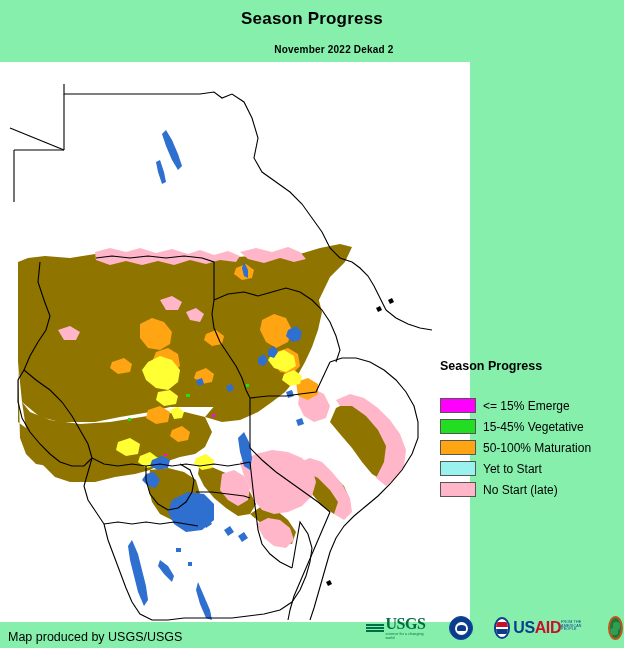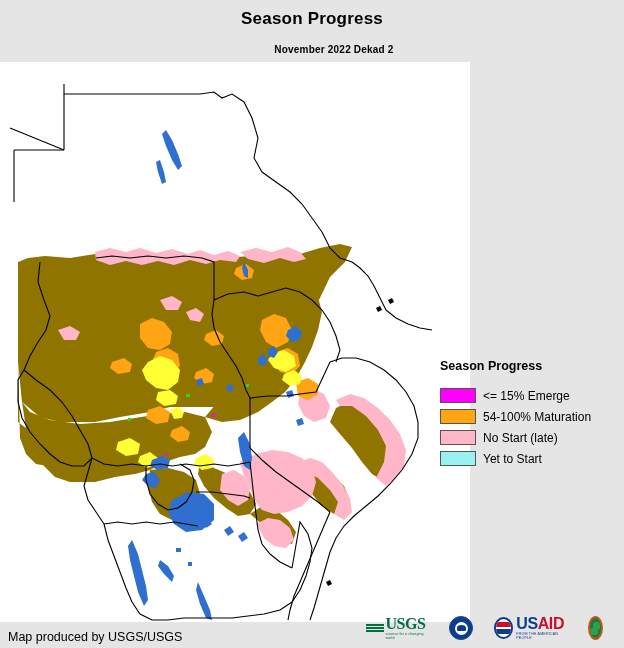--- a/index.html
+++ b/index.html
@@ -6,21 +6,21 @@
   html, body {
     margin: 0; padding: 0;
     width: 624px; height: 648px;
     background: #ffffff;
     font-family: "Liberation Sans", sans-serif;
     overflow: hidden;
   }
   #page {
     position: relative;
     width: 624px; height: 648px;
-    background: #e5e5e5;
+    background: #86efac;
   }
 
   
   .title-block {
     position: absolute; top: 8px; left: 0; width: 624px;
     text-align: center;
   }
   .main-title {
     font-size: 17px; font-weight: bold; color: #000000;
     letter-spacing: .2px; line-height: 22px;
@@ -38,21 +38,21 @@
   #map-svg { display: block; width: 470px; height: 560px; }
 
   
   #legend {
     position: absolute; left: 440px; top: 358px; width: 184px;
   }
   .legend-title {
     font-size: 12.5px; font-weight: bold; color: #000000;
     line-height: 17px; white-space: nowrap;
   }
-  .legend-rows { margin-top: 10px; }
+  .legend-rows { margin-top: 20px; }
   .legend-row {
     display: flex; align-items: center; height: 21px;
   }
   .legend-swatch {
     width: 36px; height: 15px;
     border: 1px solid #555555;
     margin-right: 7px; flex: 0 0 auto;
   }
   .legend-label {
     font-size: 12px; color: #000000; white-space: nowrap;
@@ -105,21 +105,21 @@
     position: relative; margin-right: 3px; overflow: hidden;
   }
   .usaid-seal::before {
     content: ""; position: absolute; left: 0; top: 3px;
     width: 100%; height: 5px; background: #C8102E;
   }
   .usaid-seal::after {
     content: ""; position: absolute; left: 0; bottom: 3px;
     width: 100%; height: 5px; background: #0B3D8C;
   }
-  .usaid-text-wrap { display: flex; flex-direction: column; line-height: 1; }
+  .usaid-text-wrap { display: flex; flex-direction: row; line-height: 1; }
   .usaid-word { font-size: 16px; font-weight: bold; letter-spacing: -0.4px; }
   .usaid-word .us { color: #0B3D8C; }
   .usaid-word .aid { color: #C8102E; }
   .usaid-tag { font-size: 3.6px; color: #0B3D8C; letter-spacing: .2px; margin-top: 1px; }
 
   .fews-globe {
     width: 24px; height: 24px; border-radius: 50%;
     background: #1A7A3C; border: 2.5px solid #C1571A;
     position: relative; margin-right: 3px; overflow: hidden;
   }
@@ -364,30 +364,34 @@
   </div>
 
   <div id="legend">
     <div class="legend-title">Season Progress</div>
     <div class="legend-rows">
       <div class="legend-row">
         <span class="legend-swatch" style="background:#FF00FF"></span>
         <span class="legend-label">&lt;= 15% Emerge</span>
       </div>
       <div class="legend-row">
+        <span class="legend-swatch" style="background:#22DD22"></span>
+        <span class="legend-label">15-45% Vegetative</span>
+      </div>
+      <div class="legend-row">
         <span class="legend-swatch" style="background:#FFA412"></span>
-        <span class="legend-label">54-100% Maturation</span>
+        <span class="legend-label">50-100% Maturation</span>
+      </div>
+      <div class="legend-row">
+        <span class="legend-swatch" style="background:#9AF2EE"></span>
+        <span class="legend-label">Yet to Start</span>
       </div>
       <div class="legend-row">
         <span class="legend-swatch" style="background:#FFB6C8"></span>
         <span class="legend-label">No Start (late)</span>
-      </div>
-      <div class="legend-row">
-        <span class="legend-swatch" style="background:#9AF2EE"></span>
-        <span class="legend-label">Yet to Start</span>
       </div>
     </div>
   </div>
 
   <div id="credit">Map produced by USGS/USGS</div>
 
   <div id="logo-bar">
 
     <div class="logo">
       <span class="usgs-mark">

